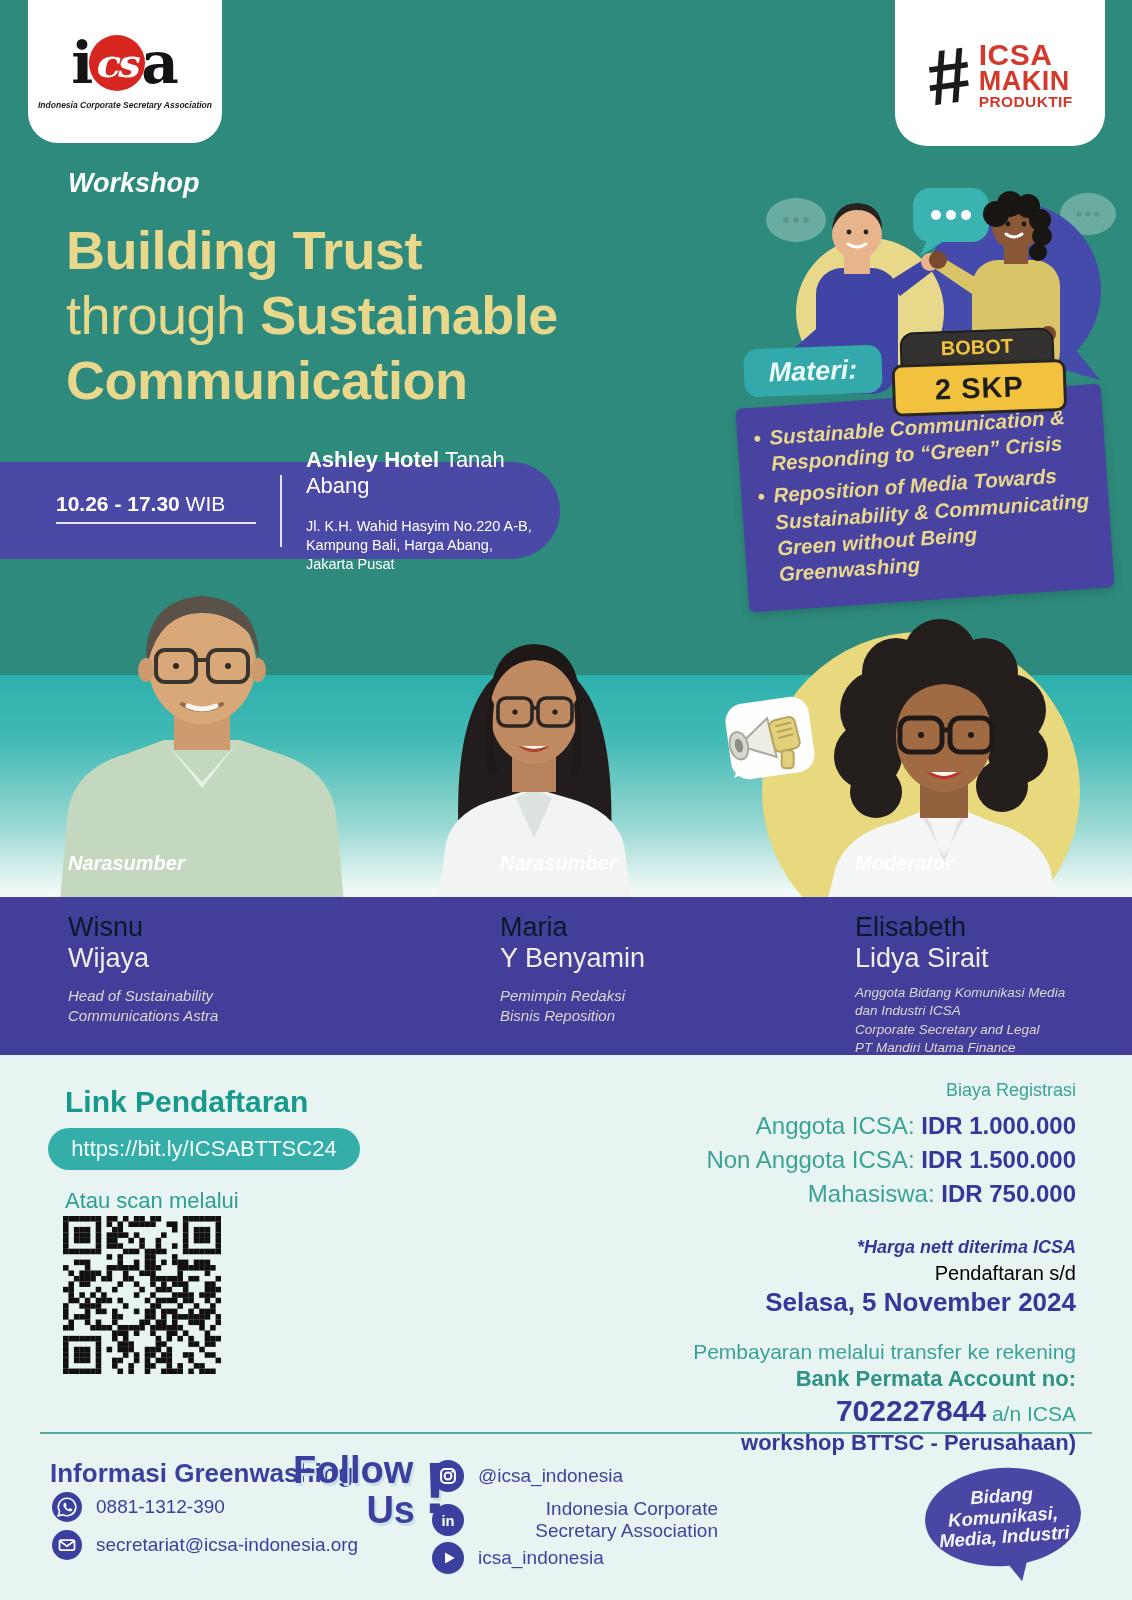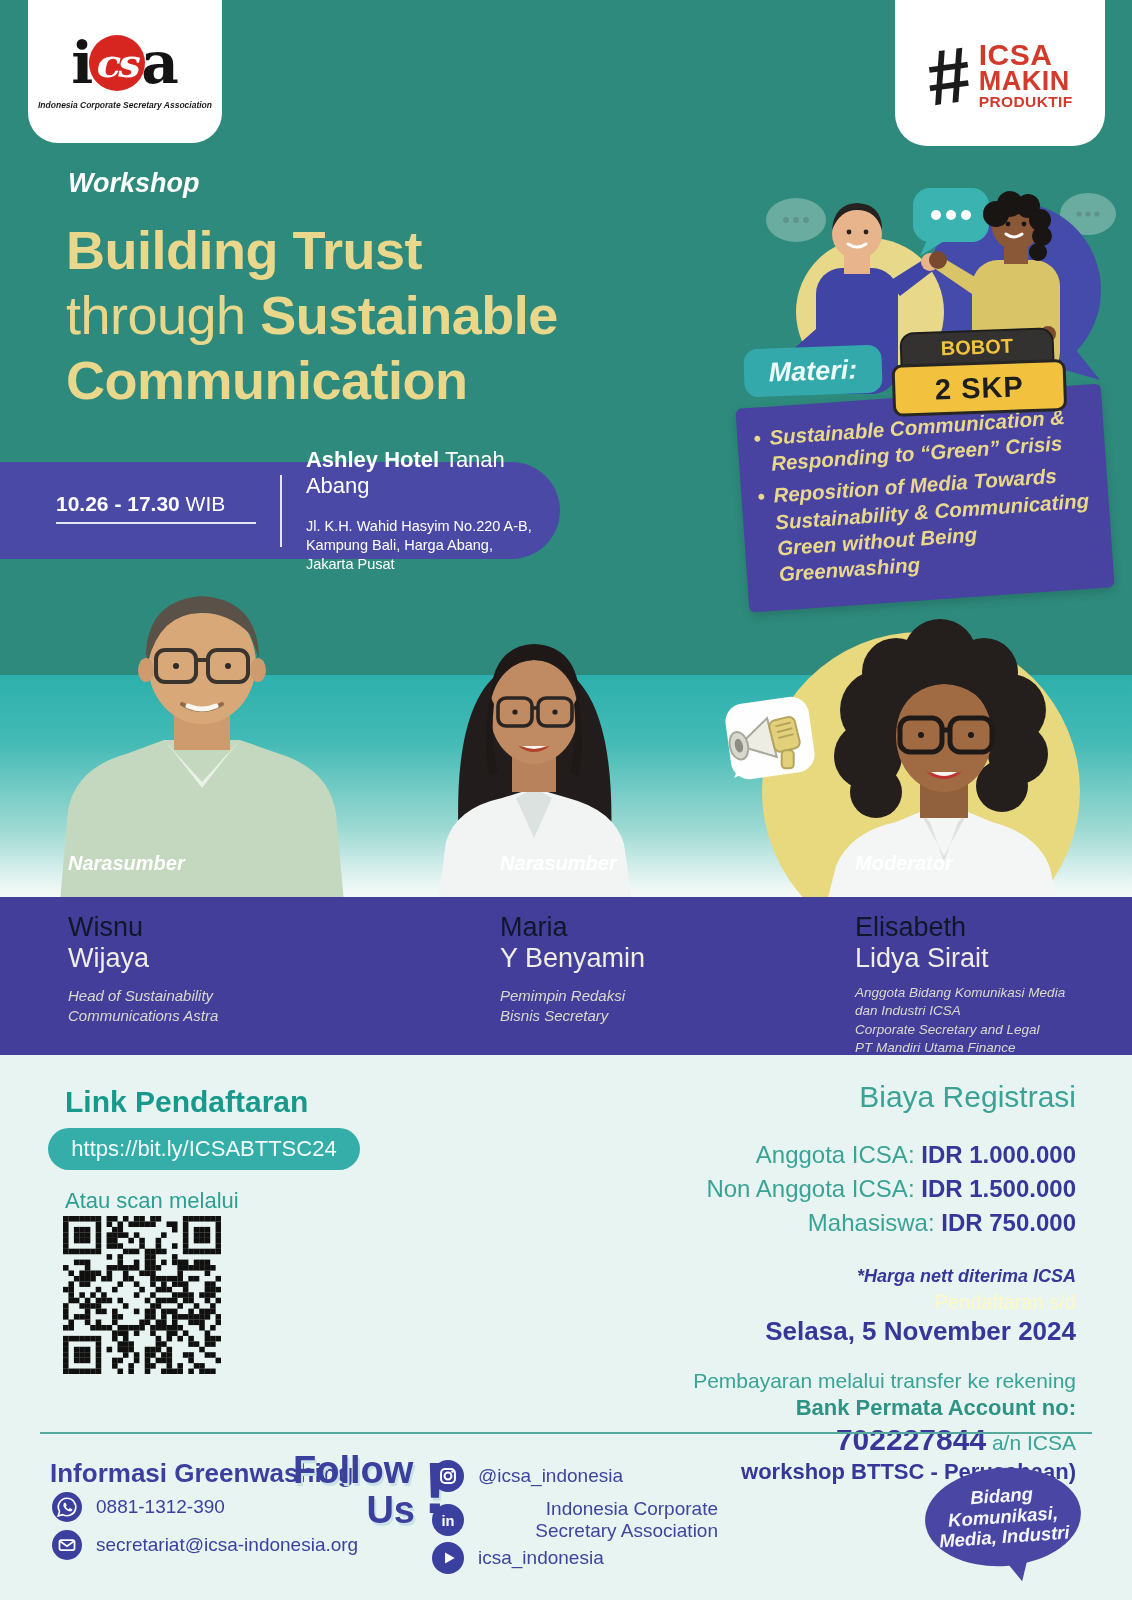--- a/index.html
+++ b/index.html
@@ -90,26 +90,26 @@
 
   
   .reg-heading{left:65px;top:1085px;color:#17998C;font-weight:bold;font-size:30px;}
   .reg-pill{left:48px;top:1128px;width:312px;height:42px;background:#35AEA9;border-radius:22px;
     color:#F3FCFA;font-size:22px;display:flex;align-items:center;justify-content:center;}
   .reg-scan{left:65px;top:1188px;color:#2E9E92;font-size:22px;}
   .qr{left:63px;top:1216px;}
 
   
   .fees{right:56px;top:1080px;width:520px;text-align:right;}
-  .fees-heading{color:#3AA396;font-size:30px;margin-bottom:24px;}
+  .fees-heading{color:#3AA396;font-size:18px;margin-bottom:8px;}
   .fee-row{font-size:24px;line-height:1.42;}
   .fee-label{color:#3AA396;}
   .fee-value{color:#37379A;font-weight:bold;}
   .fee-note{margin-top:26px;color:#37379A;font-weight:bold;font-style:italic;font-size:18px;}
-  .fee-deadline-label{color:#fef9c3;font-size:20px;margin-top:4px;}
+  .fee-deadline-label{color:#000000;font-size:20px;margin-top:4px;}
   .fee-deadline-date{color:#37379A;font-weight:bold;font-size:26px;margin-top:2px;}
   .pay1{color:#3AA396;font-size:21px;margin-top:22px;}
   .pay2{color:#2E9384;font-weight:bold;font-size:22px;margin-top:2px;}
   .acct{margin-top:2px;}
   .acct-num{color:#37379A;font-weight:bold;font-size:30px;}
   .acct-suf{color:#3AA396;font-size:21px;}
   .pay-note1{color:#3AA396;font-size:21px;margin-top:2px;}
   .pay-note2{color:#37379A;font-weight:bold;font-size:22px;margin-top:2px;}
 
   
@@ -353,21 +353,21 @@
     <div class="sp-title">
       <div>Head of Sustainability</div>
       <div>Communications Astra</div>
     </div>
   </div>
   <div class="abs speaker sp2">
     <div class="sp-first">Maria</div>
     <div class="sp-last">Y Benyamin</div>
     <div class="sp-title">
       <div>Pemimpin Redaksi</div>
-      <div>Bisnis Secretary</div>
+      <div>Bisnis Reposition</div>
     </div>
   </div>
   <div class="abs speaker sp3">
     <div class="sp-first">Elisabeth</div>
     <div class="sp-last">Lidya Sirait</div>
     <div class="sp-title">
       <div>Anggota Bidang Komunikasi Media</div>
       <div>dan Industri ICSA</div>
       <div>Corporate Secretary and Legal</div>
       <div>PT Mandiri Utama Finance</div>

